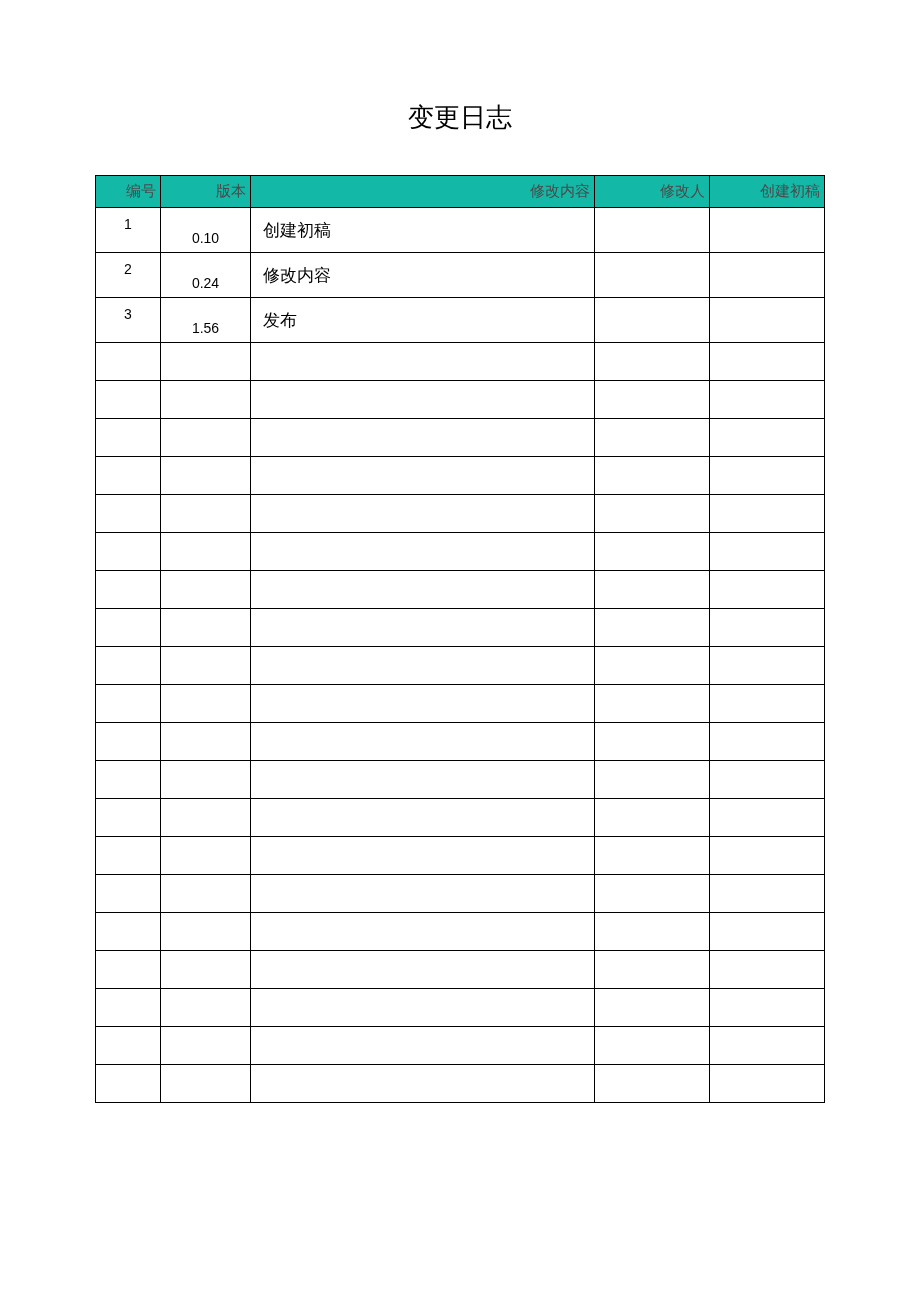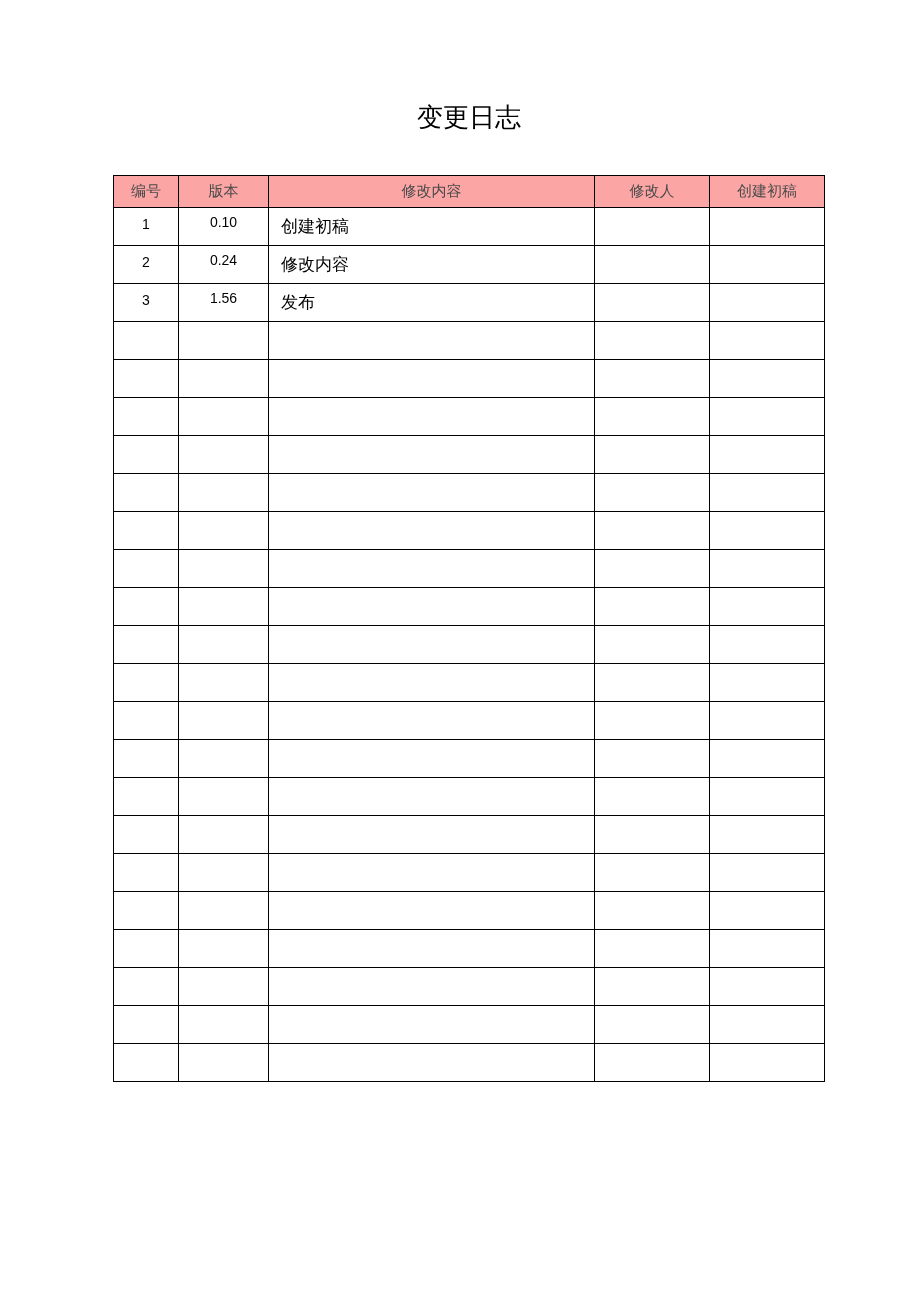--- a/index.html
+++ b/index.html
@@ -7,21 +7,20 @@
     }
     body {
       margin: 0;
       padding: 0;
       background: #ffffff;
       font-family: "SimSun", "宋体", serif;
       width: 920px;
     }
     .page {
       padding: 80px 95px 60px 95px;
-      margin-left: 18px;
     }
     .title {
       text-align: center;
       font-size: 26px;
       font-weight: normal;
       margin: 20px 0 40px 0;
       color: #000;
       font-family: "SimHei", "黑体", sans-serif;
     }
     table {
@@ -30,44 +29,44 @@
       table-layout: fixed;
     }
     th, td {
       border: 1px solid #000;
       padding: 6px 4px;
       font-size: 15px;
       vertical-align: top;
       height: 38px;
     }
     th {
-      background: #fca5a5;
+      background: #14b8a6;
       color: #4a4a4a;
       font-weight: normal;
-      text-align: center;
+      text-align: right;
       vertical-align: middle;
       font-family: "SimSun", "宋体", serif;
       height: 30px;
     }
     .col-id   { width: 65px; }
     .col-ver  { width: 90px; }
     .col-desc { width: auto; }
     .col-who  { width: 115px; }
     .col-date { width: 115px; }
     .c-id {
       text-align: center;
       vertical-align: top;
       padding-top: 8px;
       font-family: Arial, sans-serif;
       font-size: 14px;
     }
     .c-ver {
       text-align: center;
       vertical-align: top;
-      padding-top: 6px;
+      padding-top: 22px;
       font-family: Arial, sans-serif;
       font-size: 14px;
     }
     .c-desc {
       text-align: left;
       vertical-align: middle;
       padding-left: 12px;
       font-size: 17px;
     }
     .c-who, .c-date {

